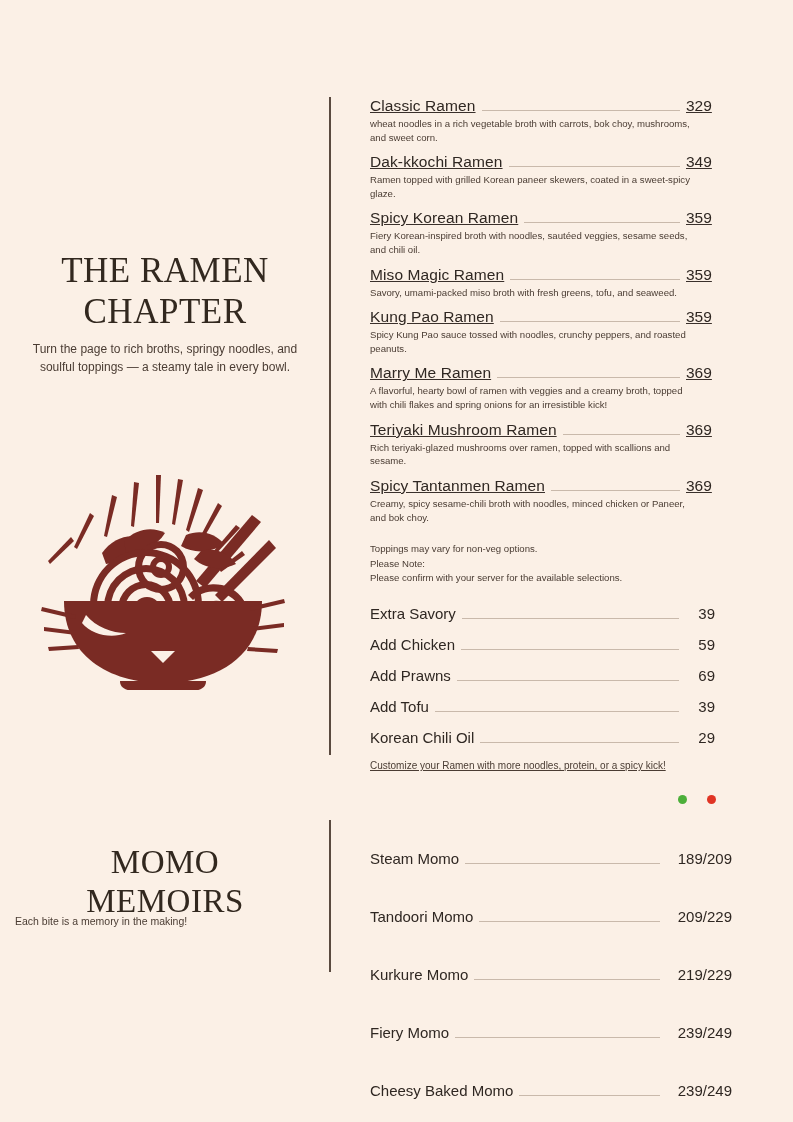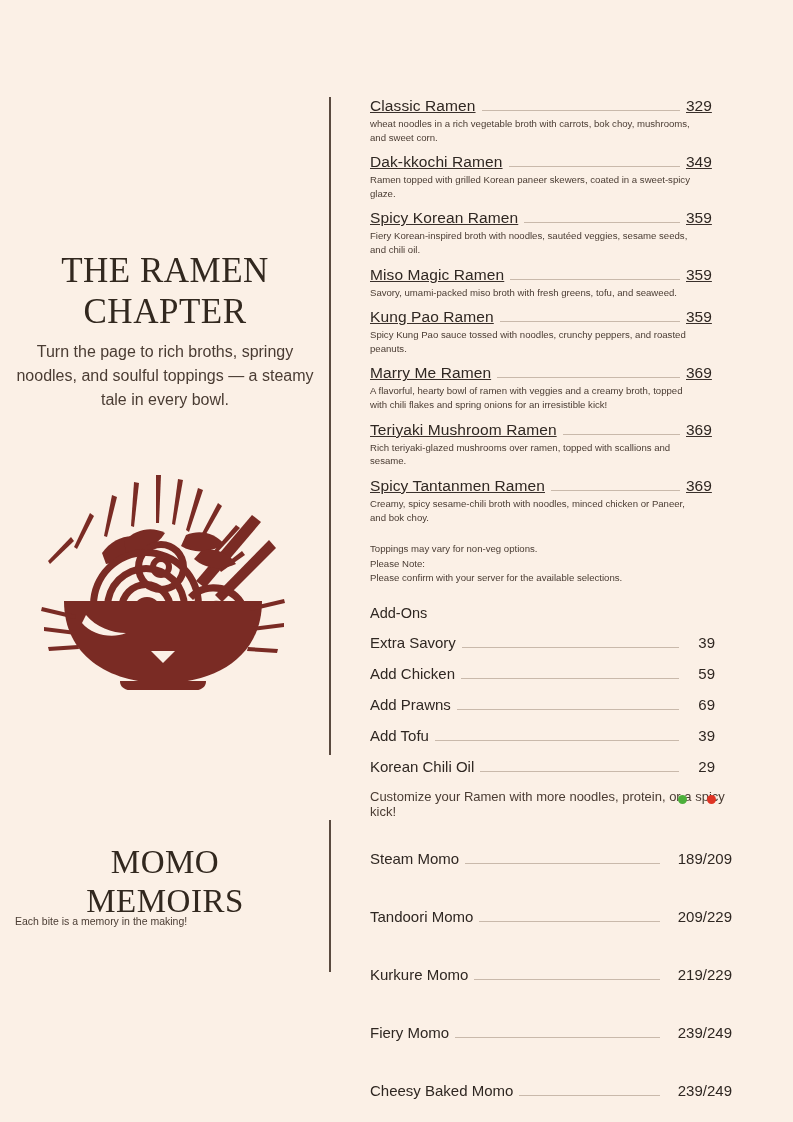--- a/index.html
+++ b/index.html
@@ -42,21 +42,21 @@
     top: 250px;
     width: 290px;
     font-size: 35px;
   }
   .ramen-tagline {
     position: absolute;
     left: 15px;
     top: 340px;
     width: 300px;
     text-align: center;
-    font-size: 16px;
+    font-size: 12px;
     line-height: 1.5;
     color: #4a3c33;
   }
   .bowl-art {
     position: absolute;
     left: 38px;
     top: 455px;
     width: 250px;
     height: 235px;
   }
@@ -164,22 +164,23 @@
   }
   .addon-price {
     font-size: 15px;
     color: #2f2722;
     width: 30px;
     text-align: right;
     flex: 0 0 auto;
   }
   .addon-foot {
     margin-top: 0;
-    font-size: 13px;
+    font-size: 10px;
     color: #4a3c33;
+    text-decoration: underline;
   }
 
   
   .momo-block {
     position: absolute;
     left: 0;
     top: 790px;
     width: 362px;
   }
   .veg-key {
@@ -366,21 +367,20 @@
           </div>
         </div>
 
       <div class="note">
         <div>Toppings may vary for non-veg options.</div>
         <div>Please Note:</div>
         <div>Please confirm with your server for the available selections.</div>
       </div>
 
       <div class="addons">
-        <div class="addons-title">Add-Ons</div>
         <div id="addon-items">
             <div class="addon-row">
               <span class="addon-name">Extra Savory</span>
               <span class="leader"></span>
               <span class="addon-price">39</span>
             </div>
             <div class="addon-row">
               <span class="addon-name">Add Chicken</span>
               <span class="leader"></span>
               <span class="addon-price">59</span>

